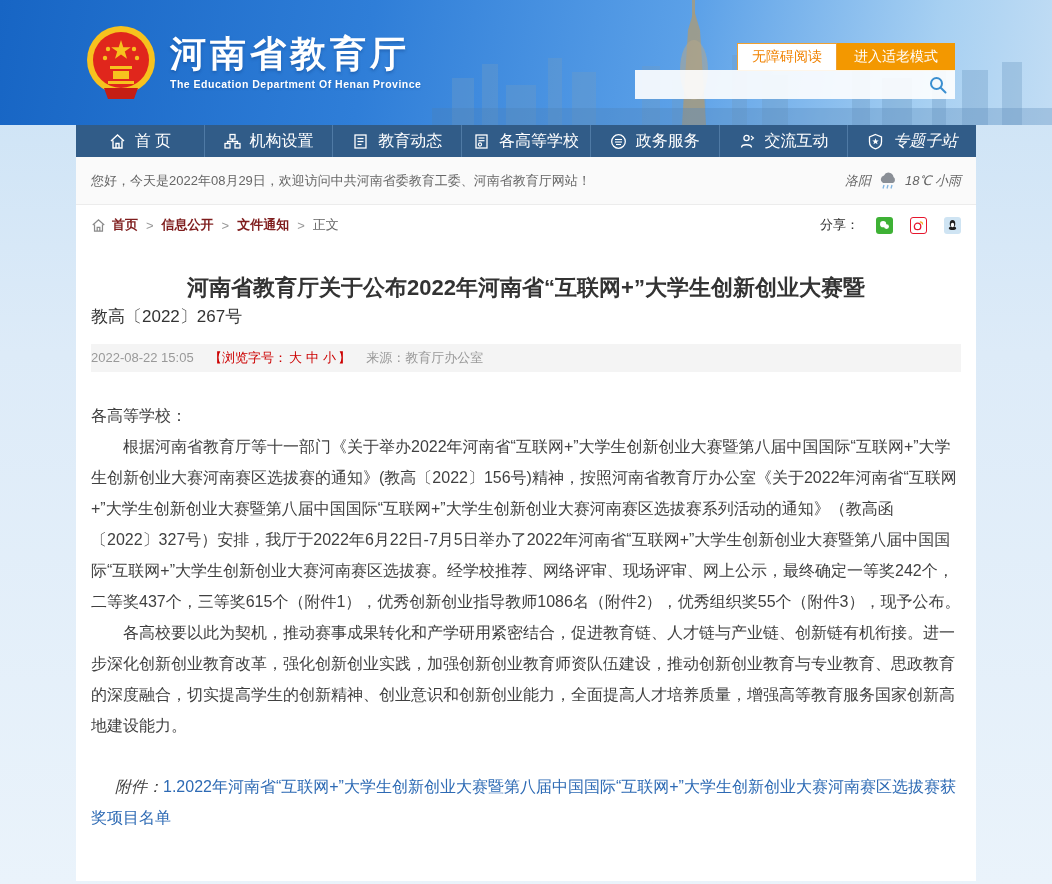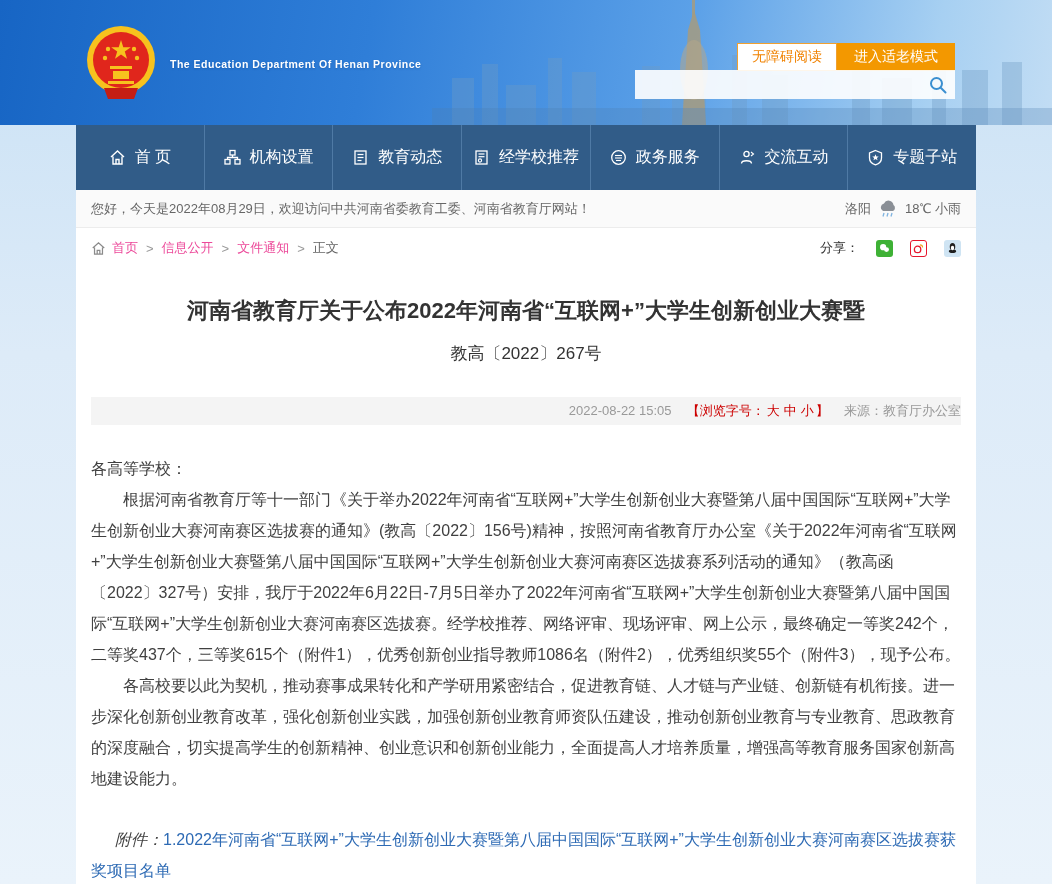--- a/index.html
+++ b/index.html
@@ -28,45 +28,45 @@
                 border: 1px solid #f39800; cursor: pointer; }
   .search-box { position: absolute; top: 70px; right: 97px; width: 320px; height: 29px;
                 background: rgba(255,255,255,.9); display: flex; align-items: center; }
   .search-box input { flex: 1; border: none; outline: none; background: transparent;
                       padding: 0 10px; font-size: 14px; color: #333; }
   .search-btn { width: 34px; height: 29px; display: flex; align-items: center;
                 justify-content: center; cursor: pointer; background: transparent; border: none; }
   
   .container { width: 900px; margin: 0 auto; }
   
-  .nav { display: flex; height: 65px; background: #315c88; }
+  .nav { display: flex; height: 32px; background: #315c88; }
   .nav-item { flex: 1; display: flex; align-items: center; justify-content: center; gap: 9px;
               color: #fff; font-size: 16px; cursor: pointer; border-right: 1px solid #4f7aa5; }
-  .nav-item:last-child { border-right: none; }
+  .nav-item:last-child { border-right: none; font-style: italic; }
   .nav-item svg { flex: 0 0 auto; }
   
-  .welcome { height: 38px; background: #fafafa; border-bottom: 1px solid #ececec;
+  .welcome { height: 48px; background: #fafafa; border-bottom: 1px solid #ececec;
              display: flex; align-items: center; justify-content: space-between;
              padding: 0 15px; font-size: 13px; color: #666; }
-  .weather { display: flex; align-items: center; gap: 6px; color: #666; }
+  .weather { display: flex; align-items: center; gap: 6px; color: #666; font-style: italic; }
   
   .crumb-row { height: 40px; background: #fff; display: flex; align-items: center;
                justify-content: space-between; padding: 0 15px; font-size: 13px; color: #666; }
   .crumb-left { display: flex; align-items: center; gap: 6px; }
-  .crumb-left a { color: #ec4899; text-decoration: none; cursor: pointer; }
+  .crumb-left a { color: #7f1d1d; text-decoration: none; cursor: pointer; font-weight: bold; }
   .crumb-sep { color: #999; margin: 0 2px; }
   .share { display: flex; align-items: center; gap: 17px; color: #333; }
   .share-ico { width: 17px; height: 17px; border-radius: 3px; display: inline-flex;
                align-items: center; justify-content: center; cursor: pointer; }
   
   .article { background: #fff; padding: 26px 15px 30px; min-height: 636px; }
   .a-title { text-align: center; color: #333; font-size: 22px; font-weight: bold; line-height: 34px; }
-  .doc-no { text-align: center; color: #333; font-size: 17px; margin-top: 14px; }
-  .meta-bar { margin-top: 32px; background: #f4f4f4; height: 28px; line-height: 28px;
-              text-align: right; font-size: 13px; color: #999; }
+  .doc-no { color: #333; font-size: 17px; }
+  .meta-bar { margin-top: 16px; background: #f4f4f4; height: 28px; line-height: 28px;
+              text-align: left; font-size: 13px; color: #999; }
   .meta-bar .red { color: #cc0000; }
   .meta-bar a.red { text-decoration: none; cursor: pointer; margin: 0 2px; }
   .meta-sep { display: inline-block; width: 8px; }
   .body-text { margin-top: 28px; font-size: 16px; color: #404040; line-height: 31px; }
   .body-text p.indent { text-indent: 2em; }
   .attachments { margin-top: 30px; font-size: 16px; line-height: 31px; }
   .attachments p.first { text-indent: 1.5em; }
   .attachments a { color: #2d6ab4; text-decoration: none; cursor: pointer; }
   .att-label { color: #404040; font-style: italic; }
 </style>
@@ -107,20 +107,21 @@
       <polygon points="37,16 39.3,23.2 46.8,23.2 40.8,27.6 43,34.8 37,30.4 31,34.8 33.2,27.6 27.2,23.2 34.7,23.2" fill="#f7c21e"></polygon>
       <circle cx="24" cy="25" r="2.2" fill="#f7c21e"></circle>
       <circle cx="50" cy="25" r="2.2" fill="#f7c21e"></circle>
       <circle cx="21" cy="34" r="2.2" fill="#f7c21e"></circle>
       <circle cx="53" cy="34" r="2.2" fill="#f7c21e"></circle>
       <rect x="26" y="42" width="22" height="3" fill="#f7c21e"></rect>
       <rect x="29" y="47" width="16" height="8" fill="#f7c21e"></rect>
       <rect x="24" y="57" width="26" height="3" fill="#f7c21e"></rect>
     </svg>
     <div class="site-names">
+      <div class="site-name">河南省教育厅</div>
       <div class="site-name-en">The Education Department Of Henan Province</div>
     </div>
   </div>
 
   <div class="header-actions">
     <button class="btn-access">无障碍阅读</button>
     <button class="btn-elder">进入适老模式</button>
   </div>
 
   <div class="search-box">
@@ -161,21 +162,21 @@
         </svg>
       <span>教育动态</span>
     </div>
     <div class="nav-item">
       <svg width="17" height="17" viewBox="0 0 17 17">
           <rect x="3" y="2" width="11" height="13" fill="none" stroke="#fff" stroke-width="1.3"></rect>
           <line x1="5.5" y1="5" x2="11.5" y2="5" stroke="#fff" stroke-width="1.2"></line>
           <line x1="5.5" y1="7.7" x2="11.5" y2="7.7" stroke="#fff" stroke-width="1.2"></line>
           <circle cx="7" cy="11.5" r="1.6" fill="none" stroke="#fff" stroke-width="1.1"></circle>
         </svg>
-      <span>经学校推荐</span>
+      <span>各高等学校</span>
     </div>
     <div class="nav-item">
       <svg width="17" height="17" viewBox="0 0 17 17">
           <circle cx="8.5" cy="8.5" r="6.8" fill="none" stroke="#fff" stroke-width="1.3"></circle>
           <line x1="5" y1="6.5" x2="12" y2="6.5" stroke="#fff" stroke-width="1.1"></line>
           <line x1="5" y1="9" x2="12" y2="9" stroke="#fff" stroke-width="1.1"></line>
           <line x1="6" y1="11.5" x2="11" y2="11.5" stroke="#fff" stroke-width="1.1"></line>
         </svg>
       <span>政务服务</span>
     </div>

